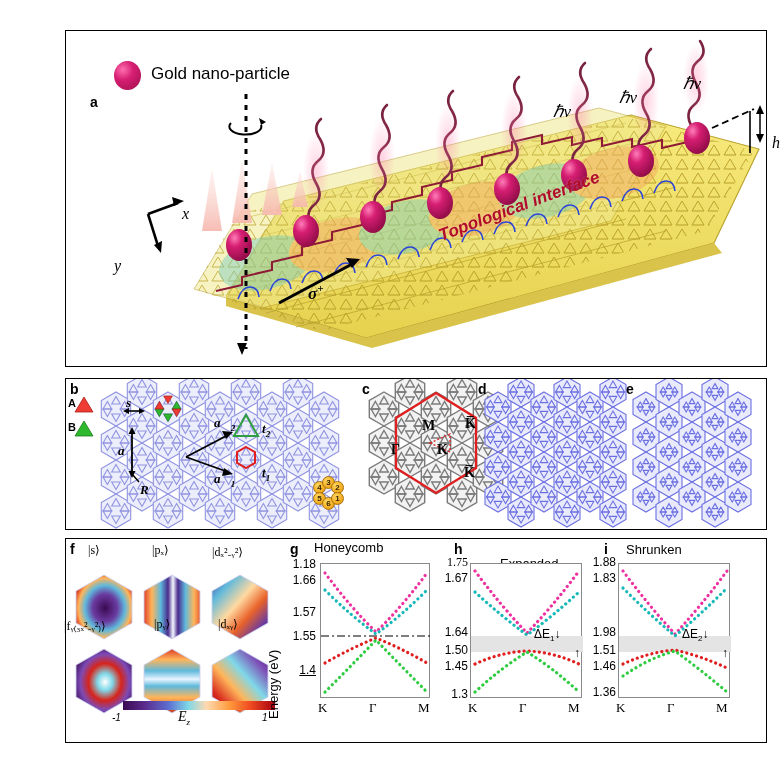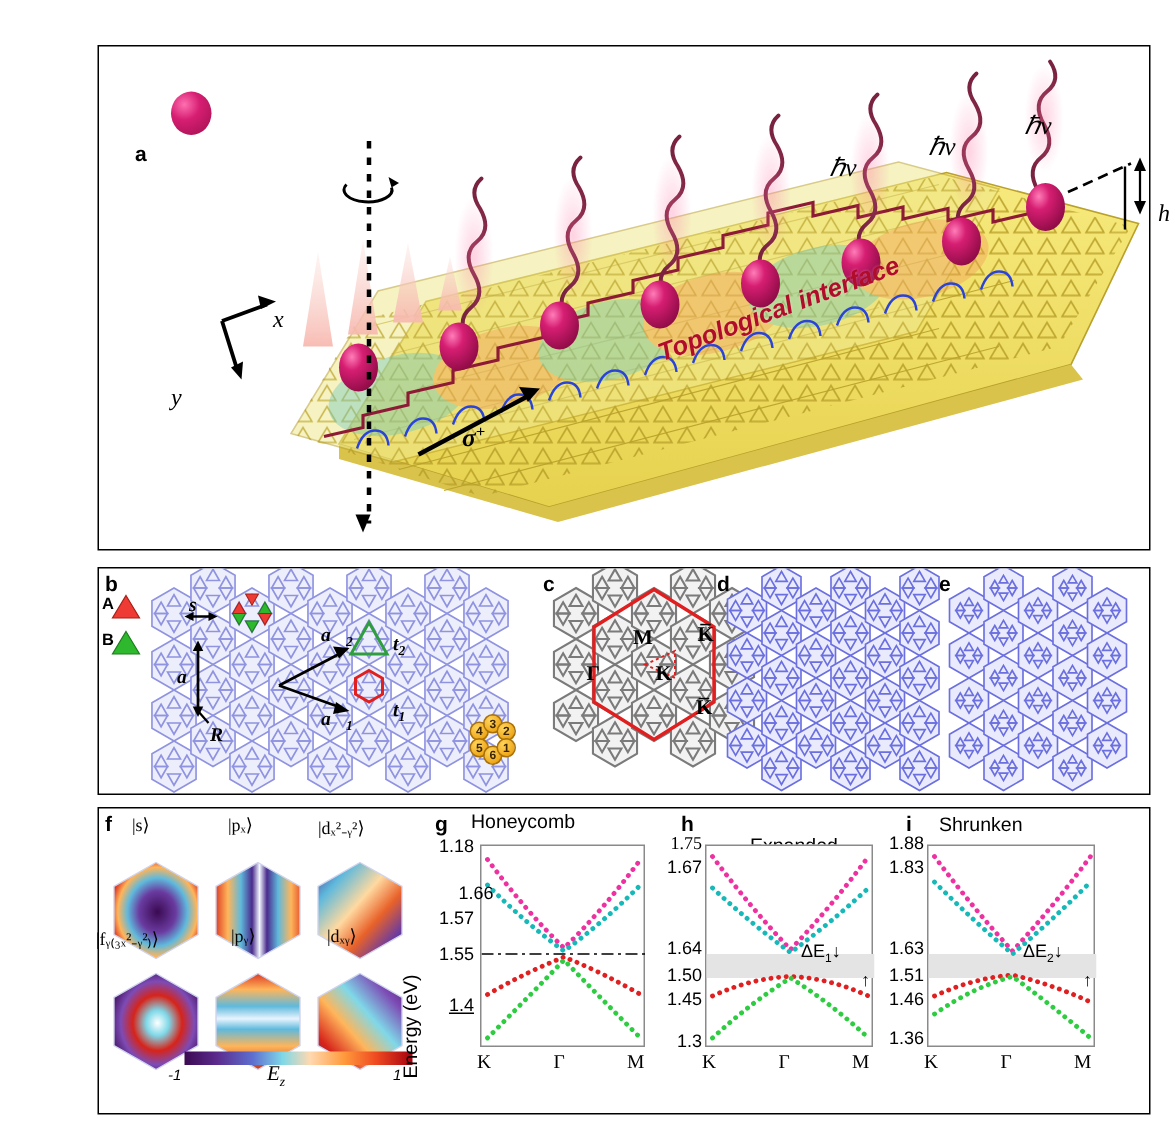--- a/index.html
+++ b/index.html
@@ -210,20 +210,21 @@
       <line x1="684" y1="80" x2="684" y2="122" stroke-width="1.6"></line>
       <line x1="694" y1="78" x2="694" y2="108" stroke-width="1.5"></line>
       <path d="M694 74 l-4 9 l8 0 Z" fill="#000" stroke="none"></path>
       <path d="M694 112 l-4 -9 l8 0 Z" fill="#000" stroke="none"></path>
     </g>
   </svg>
   </div>
 
   <div class="plabel" style="left:24px;top:63px;">a</div>
   <div id="gnp-legend-dot"></div>
+  <div id="gnp-legend-text">Gold nano-particle</div>
   <div id="topo-text">Topological interface</div>
   <div id="sigma-lbl"><span class="sci ital">σ</span><sup style="font-size:11px">+</sup></div>
   <div id="h-lbl">h</div>
   <div id="x-lbl">x</div>
   <div id="y-lbl">y</div>
   <div class="hv" style="left:617px;top:40px;">ℏν</div>
   <div class="hv" style="left:553px;top:54px;">ℏν</div>
   <div class="hv" style="left:487px;top:68px;">ℏν</div>
 </div>
 
@@ -585,21 +586,21 @@
       <line x1="0" y1="72" x2="110" y2="72" stroke="#000" stroke-width="1.1" stroke-dasharray="8,3,2,3"></line>
       <g stroke-linecap="round" stroke-width="3.2" stroke-dasharray="0.1,5" fill="none">
         <path d="M4 9 Q30 44 55 68 Q80 44 106 9" stroke="#ee31a0"></path>
         <path d="M4 26 Q30 52 55 70 Q80 52 106 26" stroke="#17b8b8"></path>
         <path d="M4 99 Q30 84 55 74 Q80 84 106 99" stroke="#e02020"></path>
         <path d="M4 128 Q30 102 55 76 Q80 102 106 128" stroke="#2ecc40"></path>
       </g>
     </svg>
   </div>
   <div class="ytick" style="left:196px;top:18px;width:54px;">1.18</div>
-  <div class="ytick" style="left:209px;top:34px;width:54px;margin-top:15px;">1.66</div>
+  <div class="ytick" style="left:196px;top:34px;width:54px;">1.66</div>
   <div class="ytick" style="left:196px;top:66px;width:54px;">1.57</div>
   <div class="ytick" style="left:196px;top:90px;width:54px;">1.55</div>
   <div class="ytick" style="left:196px;top:124px;width:54px;text-decoration:underline;">1.4</div>
   <div class="xtick" style="left:252px;top:161px;">K</div>
   <div class="xtick" style="left:303px;top:161px;">Γ</div>
   <div class="xtick" style="left:352px;top:161px;">M</div>
 
   <div class="plabel" style="left:388px;top:2px;">h</div>
   <div class="bandtitle" style="left:410px;top:17px;margin-left:24px;">Expanded</div>
   <div class="bandbox" id="hbox" style="left:404px;top:24px;width:112px;height:135px;">
@@ -633,21 +634,21 @@
       <g stroke-linecap="round" stroke-width="3.2" stroke-dasharray="0.1,5" fill="none">
         <path d="M4 7 Q30 42 56 70 Q82 42 108 7" stroke="#ee31a0"></path>
         <path d="M4 24 Q30 50 56 72 Q82 50 108 24" stroke="#17b8b8"></path>
         <path d="M4 100 Q30 88 56 86 Q82 92 108 104" stroke="#e02020"></path>
         <path d="M4 112 Q30 94 56 87 Q82 106 108 128" stroke="#2ecc40"></path>
       </g>
     </svg>
   </div>
   <div class="ytick" style="left:494px;top:16px;width:56px;">1.88</div>
   <div class="ytick" style="left:494px;top:32px;width:56px;">1.83</div>
-  <div class="ytick" style="left:494px;top:86px;width:56px;">1.63</div>
+  <div class="ytick" style="left:494px;top:86px;width:56px;">1.98</div>
   <div class="ytick" style="left:494px;top:104px;width:56px;">1.51</div>
   <div class="ytick" style="left:494px;top:120px;width:56px;">1.46</div>
   <div class="ytick" style="left:494px;top:146px;width:56px;text-align:right;">1.36</div>
   <div class="xtick" style="left:550px;top:161px;">K</div>
   <div class="xtick" style="left:601px;top:161px;">Γ</div>
   <div class="xtick" style="left:650px;top:161px;">M</div>
   <div class="gaplbl" style="left:616px;top:88px;"><span>ΔE</span><sub>2</sub>↓</div>
   <div style="position:absolute;left:656px;top:107px;font-size:12px;">↑</div>
 </div>
 

